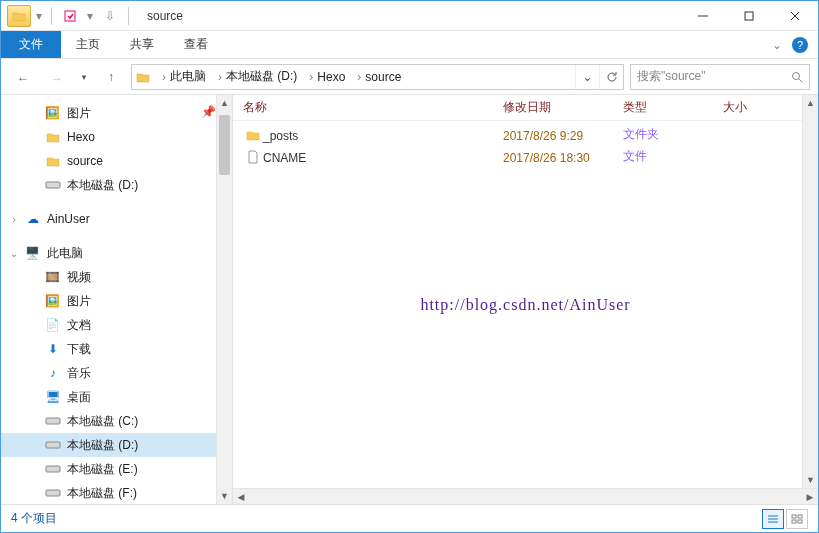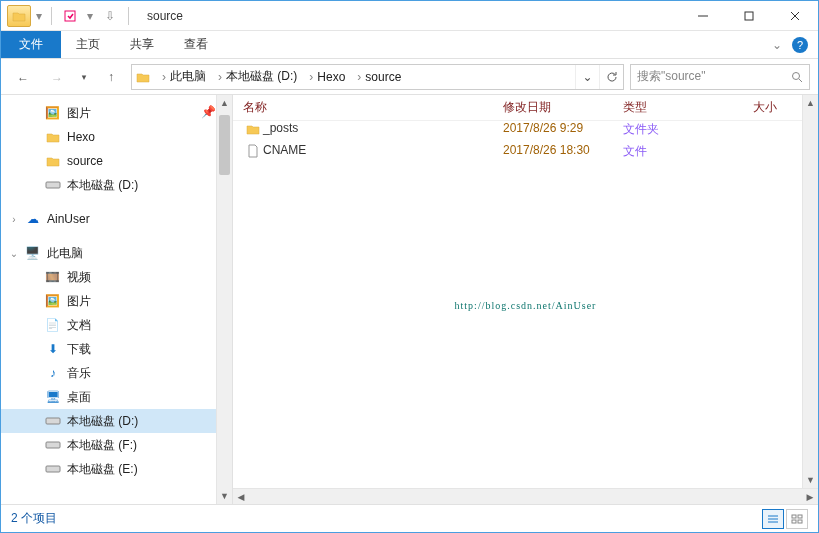--- a/index.html
+++ b/index.html
@@ -36,28 +36,28 @@
 .tree-item .exp{position:absolute;left:18px;color:#888;font-size:10px;width:10px;text-align:center}
 .tree-item.root .exp{left:8px}
 .tree-item.root{padding-left:24px}
 .ticon{width:16px;height:16px;display:flex;align-items:center;justify-content:center}
 .pin{position:absolute;right:16px;top:10px;color:#555}
 .filearea{flex:1;display:flex;flex-direction:column;position:relative}
 .colheaders{height:26px;display:flex;align-items:center;border-bottom:1px solid #f0f0f0;color:#7f1d1d;padding-left:10px}
 .col-name{width:260px}
 .col-date{width:120px}
 .col-type{width:100px}
-.col-size{flex:1;text-align:center;padding-right:11px}
+.col-size{flex:1;text-align:left;padding-right:11px}
 .filelist{flex:1;overflow:auto;position:relative}
-.filerow{height:22px;display:flex;align-items:flex-start;padding-left:10px;color:#333}
+.filerow{height:22px;display:flex;align-items:flex-end;padding-left:10px;color:#333}
 .filerow .ficon{width:20px;height:16px;display:flex;align-items:center;justify-content:center}
 .filerow .fname{width:240px}
 .filerow .fdate{width:120px;color:#a16207}
 .filerow .ftype{width:100px;color:#8b5cf6}
-.watermark{position:absolute;left:50%;top:50%;transform:translate(-50%,-50%);color:#0f766e;font-size:10px;font-family:serif;letter-spacing:1px;pointer-events:none}
+.watermark{position:absolute;left:50%;top:50%;transform:translate(-50%,-50%);color:#4c1d95;font-size:16px;font-family:serif;letter-spacing:1px;pointer-events:none}
 .statusbar{height:28px;border-top:1px solid #e1e1e1;display:flex;align-items:center;padding:0 10px;color:#1259a5}
 .statusbar .viewbtns{margin-left:auto;display:flex;gap:2px}
 .viewbtn{width:22px;height:20px;border:1px solid #ccc;display:flex;align-items:center;justify-content:center;color:#555}
 .viewbtn.active{border-color:#1979ca;color:#1979ca;background:#eaf3fb}
 .scrollbar-v{position:absolute;right:0;top:0;bottom:0;width:16px;background:#f0f0f0;border-left:1px solid #e5e5e5}
 .scrollbar-v .thumb{position:absolute;left:2px;right:2px;top:20px;height:60px;background:#c6c6c6;border-radius:2px}
 .sb-arrow{position:absolute;left:0;right:0;height:16px;display:flex;align-items:center;justify-content:center;color:#666;font-size:9px}
 .hscroll{height:16px;background:#f0f0f0;border-top:1px solid #e5e5e5;display:flex;align-items:center}
 .hscroll .harrow{width:16px;text-align:center;color:#666;font-size:9px}
 svg{display:block}
@@ -224,43 +224,51 @@
         <span>下载</span>
       </div>
     <div class="tree-item lvl2">
         <span class="ticon" style="color:#1979ca">♪</span>
         <span>音乐</span>
       </div>
     <div class="tree-item lvl2">
         <span class="ticon" style="color:#1979ca">🖥</span>
         <span>桌面</span>
       </div>
+    <div class="tree-item lvl2">
+        <span class="ticon">
+          <svg width="16" height="10">
+            <rect x="1" y="2" width="14" height="6" rx="1" fill="#d8d8d8" stroke="#888"></rect>
+          </svg>
+        </span>
+        <span>本地磁盘 (C:)</span>
+      </div>
     <div class="tree-item lvl2 selected">
         <span class="ticon">
           <svg width="16" height="10">
             <rect x="1" y="2" width="14" height="6" rx="1" fill="#d8d8d8" stroke="#888"></rect>
           </svg>
         </span>
         <span>本地磁盘 (D:)</span>
       </div>
     <div class="tree-item lvl2">
         <span class="ticon">
           <svg width="16" height="10">
             <rect x="1" y="2" width="14" height="6" rx="1" fill="#d8d8d8" stroke="#888"></rect>
           </svg>
         </span>
+        <span>本地磁盘 (E:)</span>
+      </div>
+    <div class="tree-item lvl2">
+        <span class="ticon">
+          <svg width="16" height="10">
+            <rect x="1" y="2" width="14" height="6" rx="1" fill="#d8d8d8" stroke="#888"></rect>
+          </svg>
+        </span>
         <span>本地磁盘 (F:)</span>
-      </div>
-    <div class="tree-item lvl2">
-        <span class="ticon">
-          <svg width="16" height="10">
-            <rect x="1" y="2" width="14" height="6" rx="1" fill="#d8d8d8" stroke="#888"></rect>
-          </svg>
-        </span>
-        <span>本地磁盘 (E:)</span>
       </div>
     <div class="scrollbar-v">
         <div class="sb-arrow" style="top:0">▲</div>
         <div class="thumb"></div>
         <div class="sb-arrow" style="bottom:0">▼</div>
       </div>
   </div>
 
   <div class="filearea">
     <div class="colheaders">
@@ -298,21 +306,21 @@
         <span class="harrow">▶</span>
       </div>
     <div class="scrollbar-v" style="top:0;bottom:16px">
         <div class="sb-arrow" style="top:0">▲</div>
         <div class="sb-arrow" style="bottom:0">▼</div>
       </div>
   </div>
 </div>
 
 <div class="statusbar">
-  <span>2 个项目</span>
+  <span>4 个项目</span>
   <div class="viewbtns">
     <div class="viewbtn active">
         <svg width="12" height="10">
           <path d="M1 2h10M1 5h10M1 8h10" stroke="#1979ca"></path>
         </svg>
       </div>
     <div class="viewbtn">
         <svg width="12" height="10">
           <rect x="1" y="1" width="4" height="3" fill="none" stroke="#888"></rect>
           <rect x="7" y="1" width="4" height="3" fill="none" stroke="#888"></rect>

